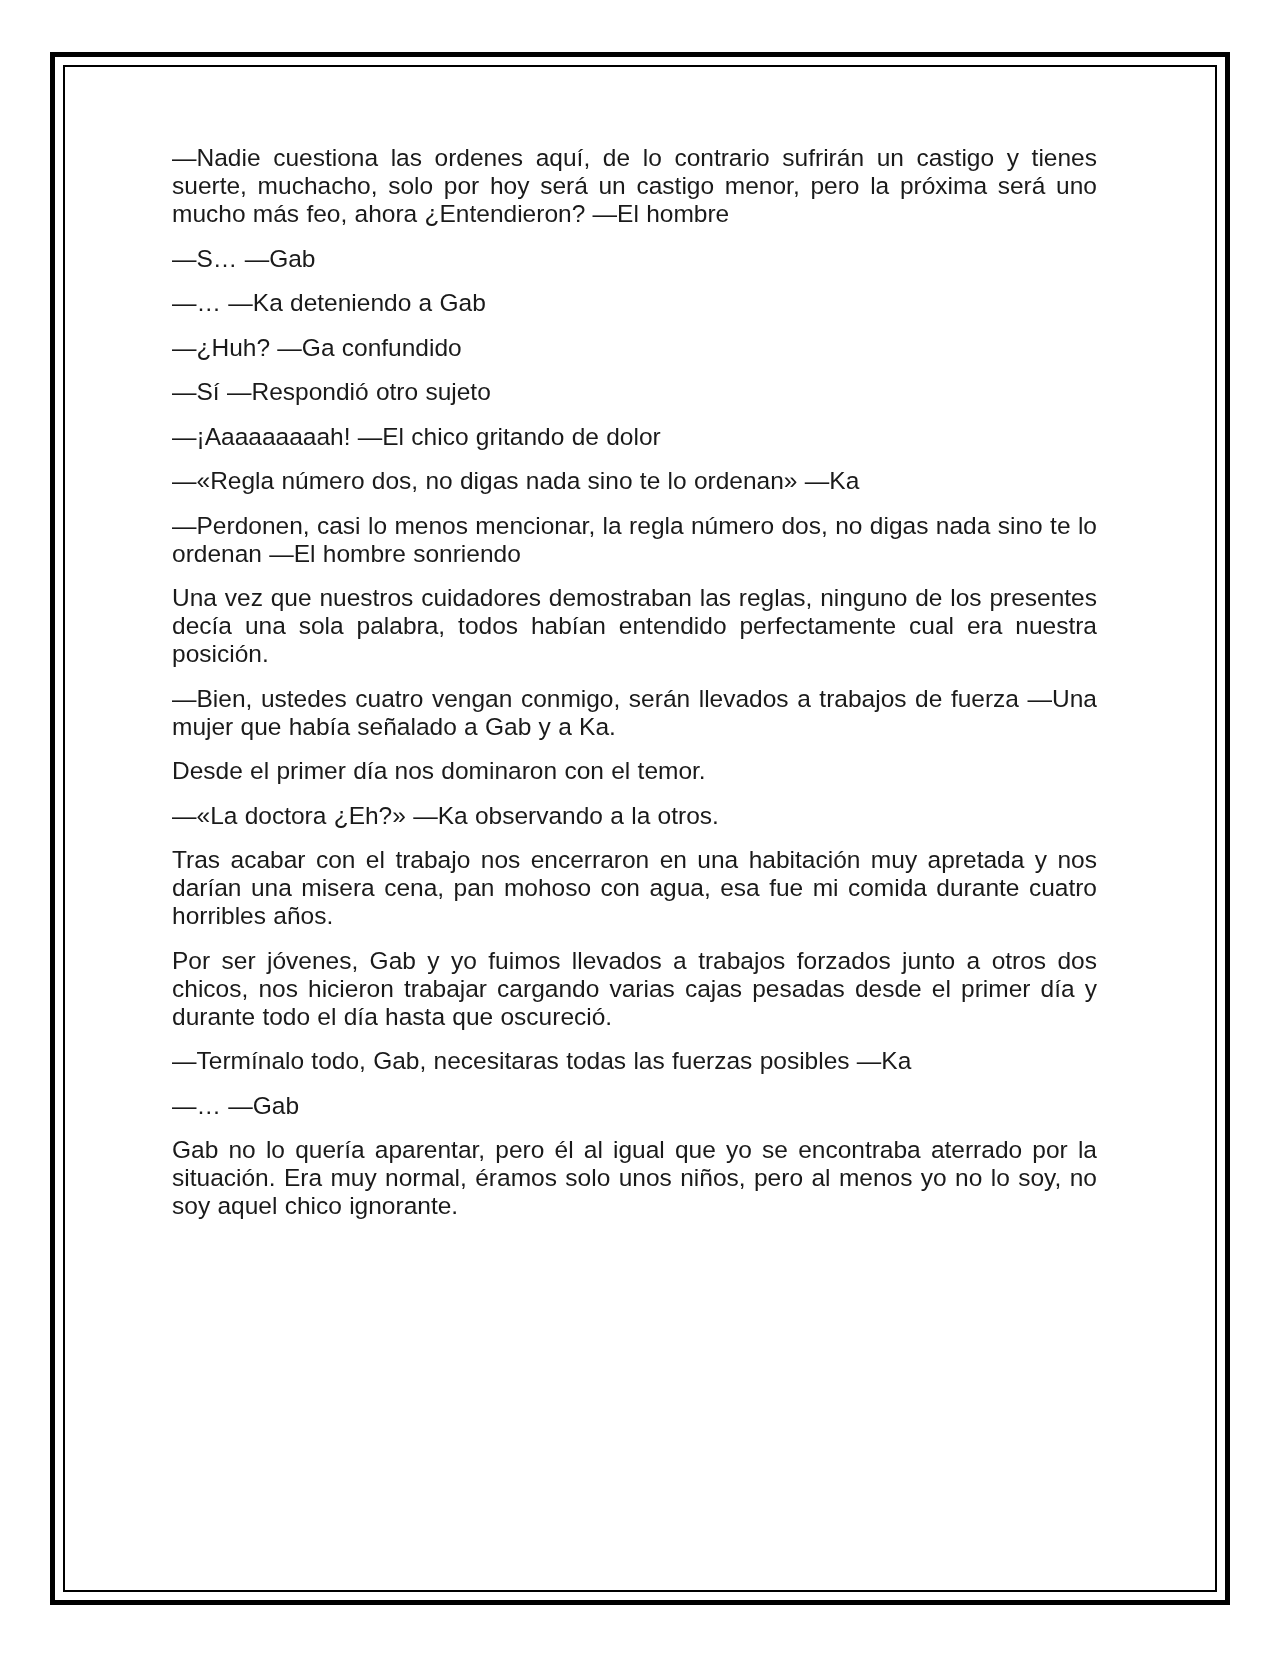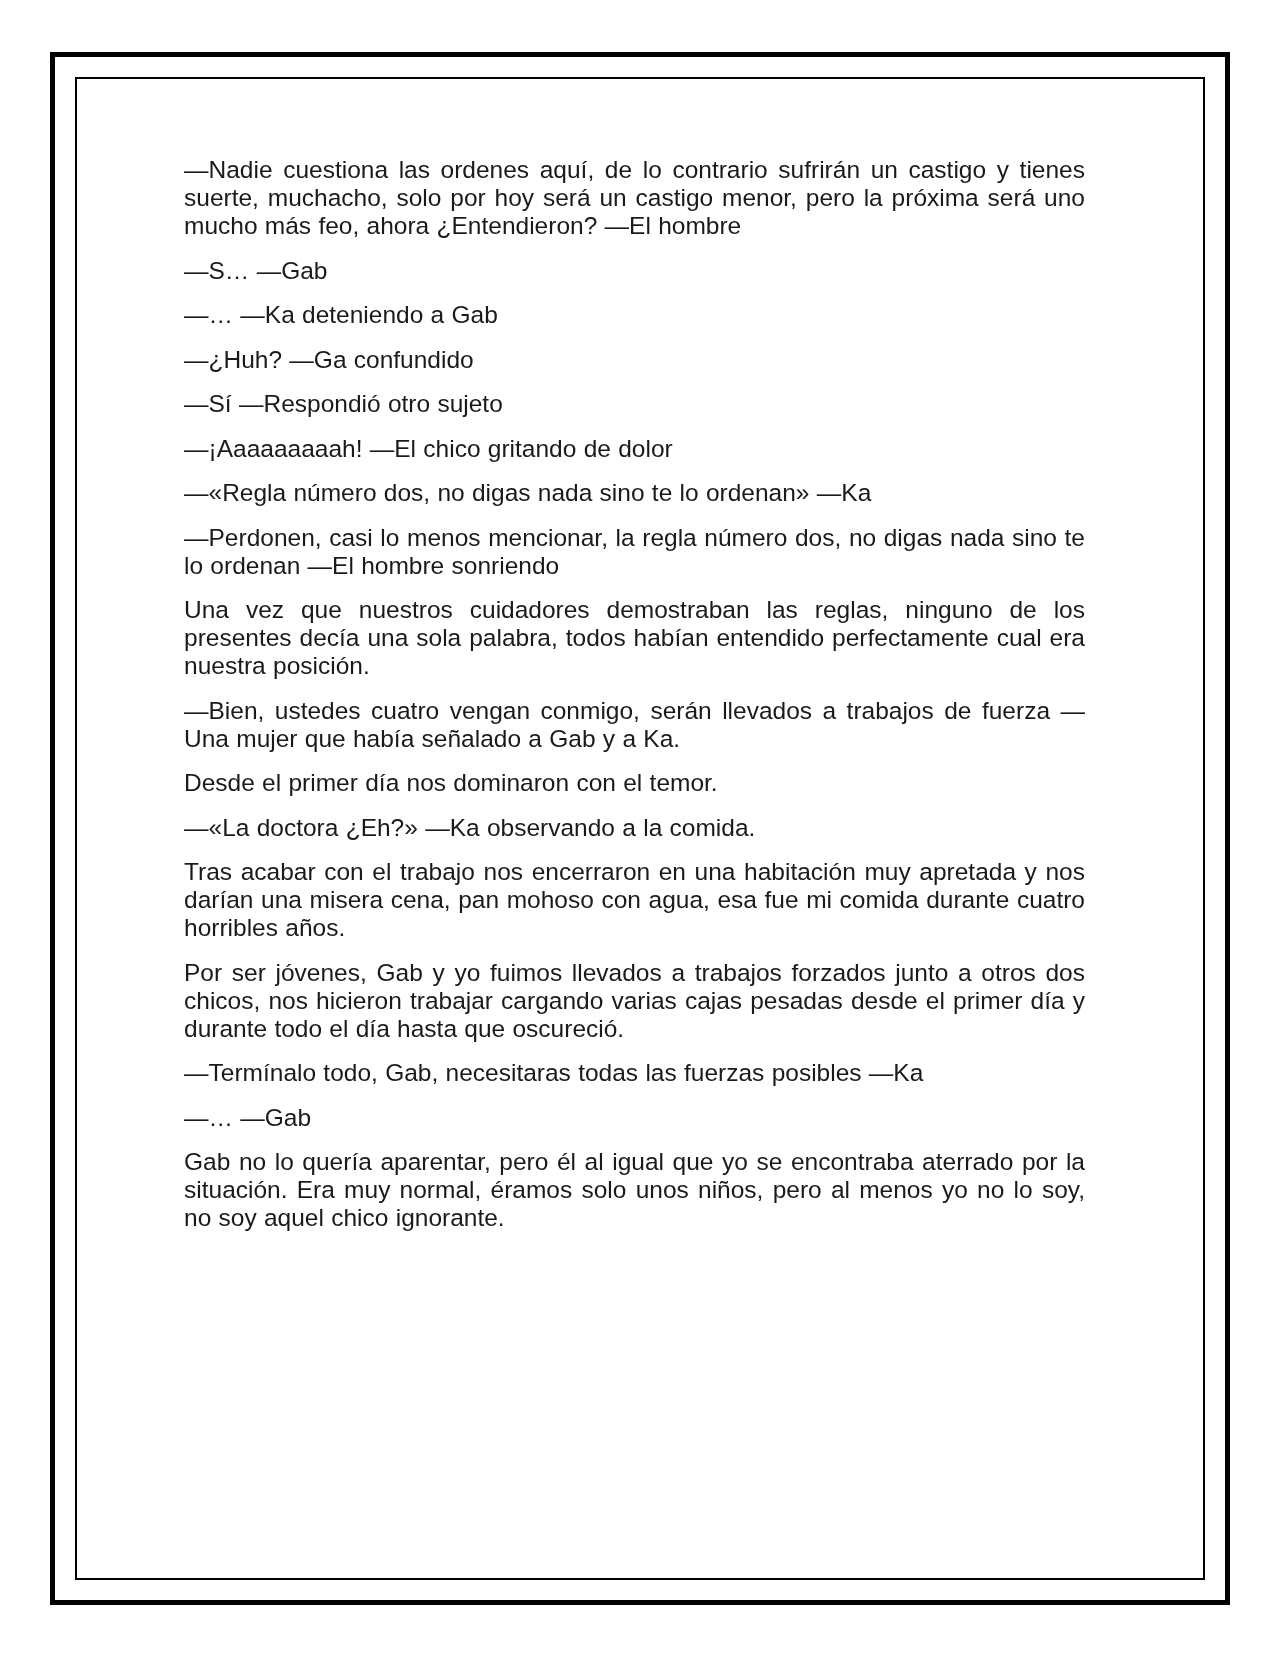--- a/index.html
+++ b/index.html
@@ -16,21 +16,21 @@
     overflow: hidden;
   }
   .frame-outer {
     position: absolute;
     left: 50px;
     top: 52px;
     width: 1180px;
     height: 1553px;
     box-sizing: border-box;
     border: 5px solid var(--border-color, #000000);
-    padding: 20px;
+    padding: 8px;
     background: var(--page-bg, #ffffff);
   }
   .frame-inner {
     width: 100%;
     height: 100%;
     box-sizing: border-box;
     border: 2px solid var(--border-color, #000000);
     overflow: hidden;
   }
   .text-body {
@@ -59,21 +59,21 @@
           <p class="para">—S… —Gab</p>
           <p class="para">—… —Ka deteniendo a Gab</p>
           <p class="para">—¿Huh? —Ga confundido</p>
           <p class="para">—Sí —Respondió otro sujeto</p>
           <p class="para">—¡Aaaaaaaaah! —El chico gritando de dolor</p>
           <p class="para">—«Regla número dos, no digas nada sino te lo ordenan» —Ka</p>
           <p class="para">—Perdonen, casi lo menos mencionar, la regla número dos, no digas nada sino te lo ordenan —El hombre sonriendo</p>
           <p class="para">Una vez que nuestros cuidadores demostraban las reglas, ninguno de los presentes decía una sola palabra, todos habían entendido perfectamente cual era nuestra posición.</p>
           <p class="para">—Bien, ustedes cuatro vengan conmigo, serán llevados a trabajos de fuerza —Una mujer que había señalado a Gab y a Ka.</p>
           <p class="para">Desde el primer día nos dominaron con el temor.</p>
-          <p class="para">—«La doctora ¿Eh?» —Ka observando a la comida.</p>
+          <p class="para">—«La doctora ¿Eh?» —Ka observando a la otros.</p>
           <p class="para">Tras acabar con el trabajo nos encerraron en una habitación muy apretada y nos darían una misera cena, pan mohoso con agua, esa fue mi comida durante cuatro horribles años.</p>
           <p class="para">Por ser jóvenes, Gab y yo fuimos llevados a trabajos forzados junto a otros dos chicos, nos hicieron trabajar cargando varias cajas pesadas desde el primer día y durante todo el día hasta que oscureció.</p>
           <p class="para">—Termínalo todo, Gab, necesitaras todas las fuerzas posibles —Ka</p>
           <p class="para">—… —Gab</p>
           <p class="para">Gab no lo quería aparentar, pero él al igual que yo se encontraba aterrado por la situación. Era muy normal, éramos solo unos niños, pero al menos yo no lo soy, no soy aquel chico ignorante.</p>
         </div>
     </div>
   </div>
 </div>
 

